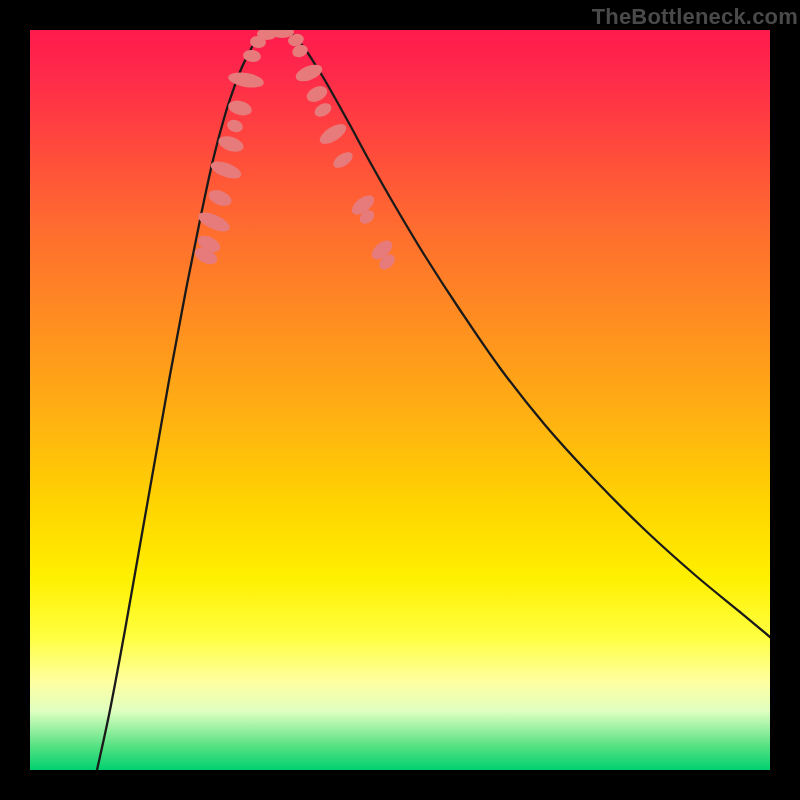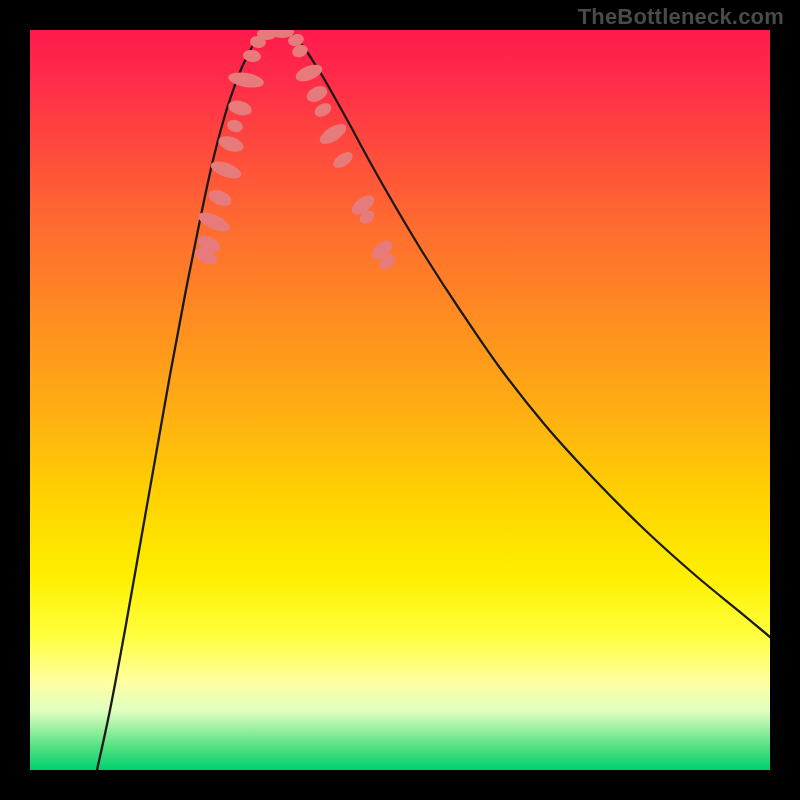--- a/index.html
+++ b/index.html
@@ -35,21 +35,21 @@
       #fff000 74%,
       #ffff40 82%,
       #ffffa0 88%,
       #e0ffc0 92%,
       #50e080 97%,
       #00d070 100%);
   }
   .watermark {
     position: absolute;
     top: 4px;
-    right: 16px;
+    right: 2px;
     font-family: Arial, Helvetica, sans-serif;
     font-size: 22px;
     font-weight: 600;
     color: #4a4a4a;
     letter-spacing: 0.2px;
     margin-left: 45px;
   }
   svg.curves {
     position: absolute;
     left: 30px;

